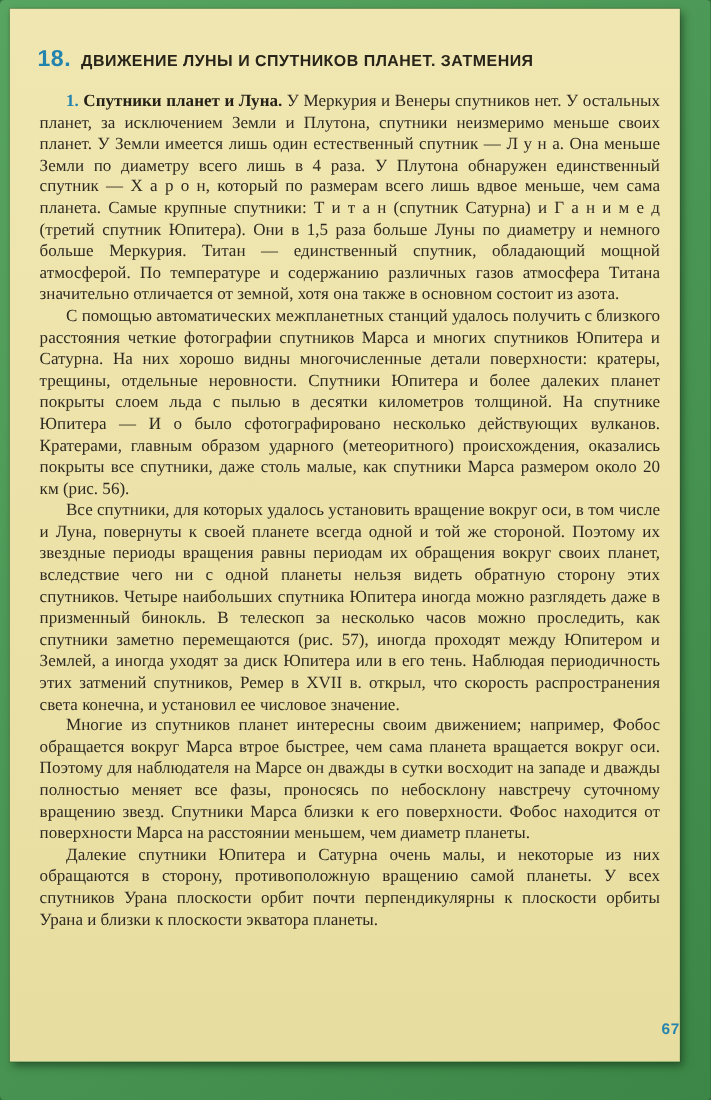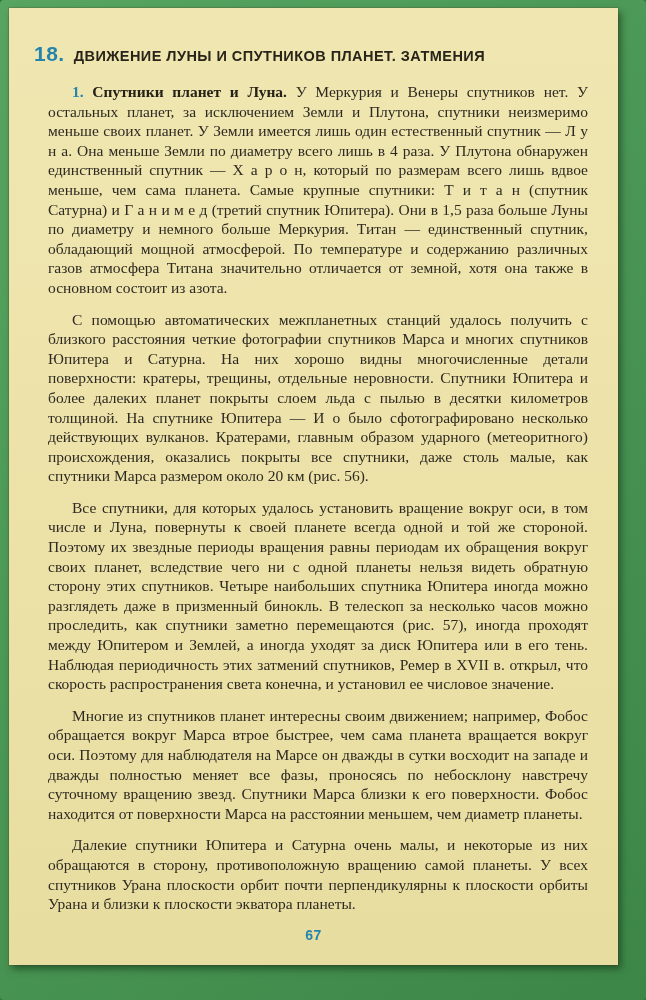--- a/index.html
+++ b/index.html
@@ -33,25 +33,25 @@
     font-size:21px;color:var(--accent-blue);letter-spacing:.5px;
     flex:0 0 auto;
   }
   .chapter-title{
     font-family:"Liberation Sans",sans-serif;font-weight:700;
     font-size:14.5px;letter-spacing:.45px;color:#282419;
   }
   .body-text{
     font-size:15.5px;line-height:19.6px;text-align:justify;
   }
-  .body-text p{margin:12px;text-indent:24px;}
+  .body-text p{margin:0;text-indent:24px;}
   .section-number{font-weight:700;color:var(--accent-blue);}
   .section-title{font-weight:700;color:#262217;}
   .page-number{
-    position:absolute;bottom:22px;left:0;width:100%;text-align:center;
+    position:absolute;bottom:22px;left:0;width:100%;text-align:right;
     font-family:"Liberation Sans",sans-serif;font-weight:700;
     font-size:14px;color:var(--accent-blue);letter-spacing:.5px;margin-top:20px;
   }
 </style>
 </head>
 <body>
 
 <div class="scan">
   <div class="page">
     <div class="content">

